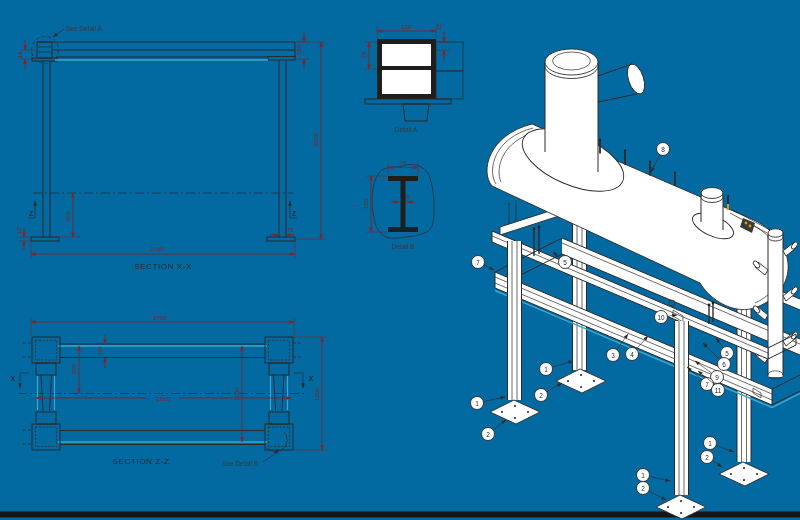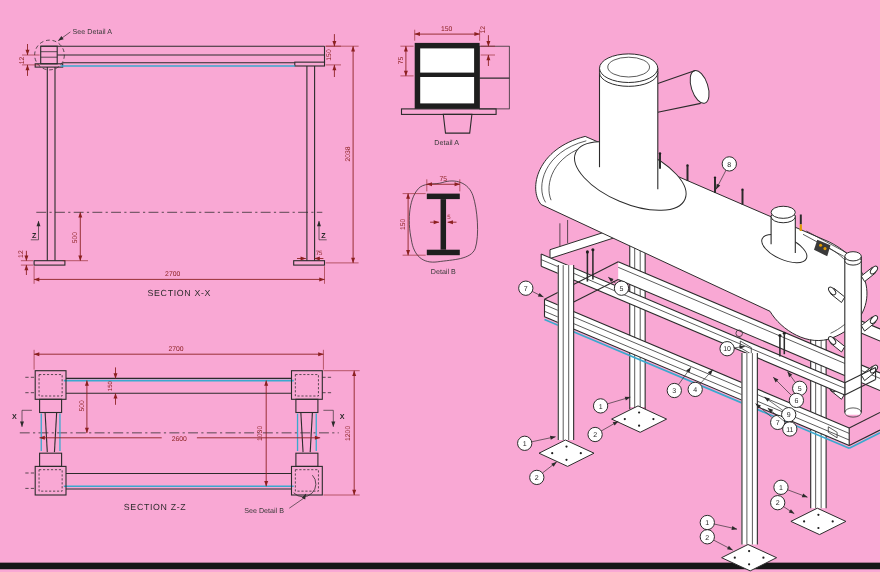--- a/index.html
+++ b/index.html
@@ -1,16 +1,16 @@
 <!DOCTYPE html>
 <html><head>
 <meta charset="utf-8">
 <style>
   html,body{margin:0;padding:0;background:#ffffff;}
-  .stage{position:relative;width:800px;height:520px;background:#f9a8d4;overflow:hidden;
+  .stage{position:relative;width:800px;height:520px;background:#0369a1;overflow:hidden;
          font-family:"Liberation Sans",sans-serif;}
   svg{display:block}
   text{font-family:"Liberation Sans",sans-serif;}
   .t-dim{fill:#8b2020;font-size:6.2px;}
   .t-dim-s{fill:#8b2020;font-size:5.5px;}
   .t-lbl{fill:#3a3a3a;font-size:6.5px;}
   .t-title{fill:#2a2a2a;font-size:8px;letter-spacing:.6px;}
   .t-bal{fill:#2a2a2a;font-size:6.4px;}
   .t-mark{fill:#2a2a2a;font-size:6.5px;font-weight:bold;}
   .k{stroke:#2b2b2b;stroke-width:1;fill:none;}

